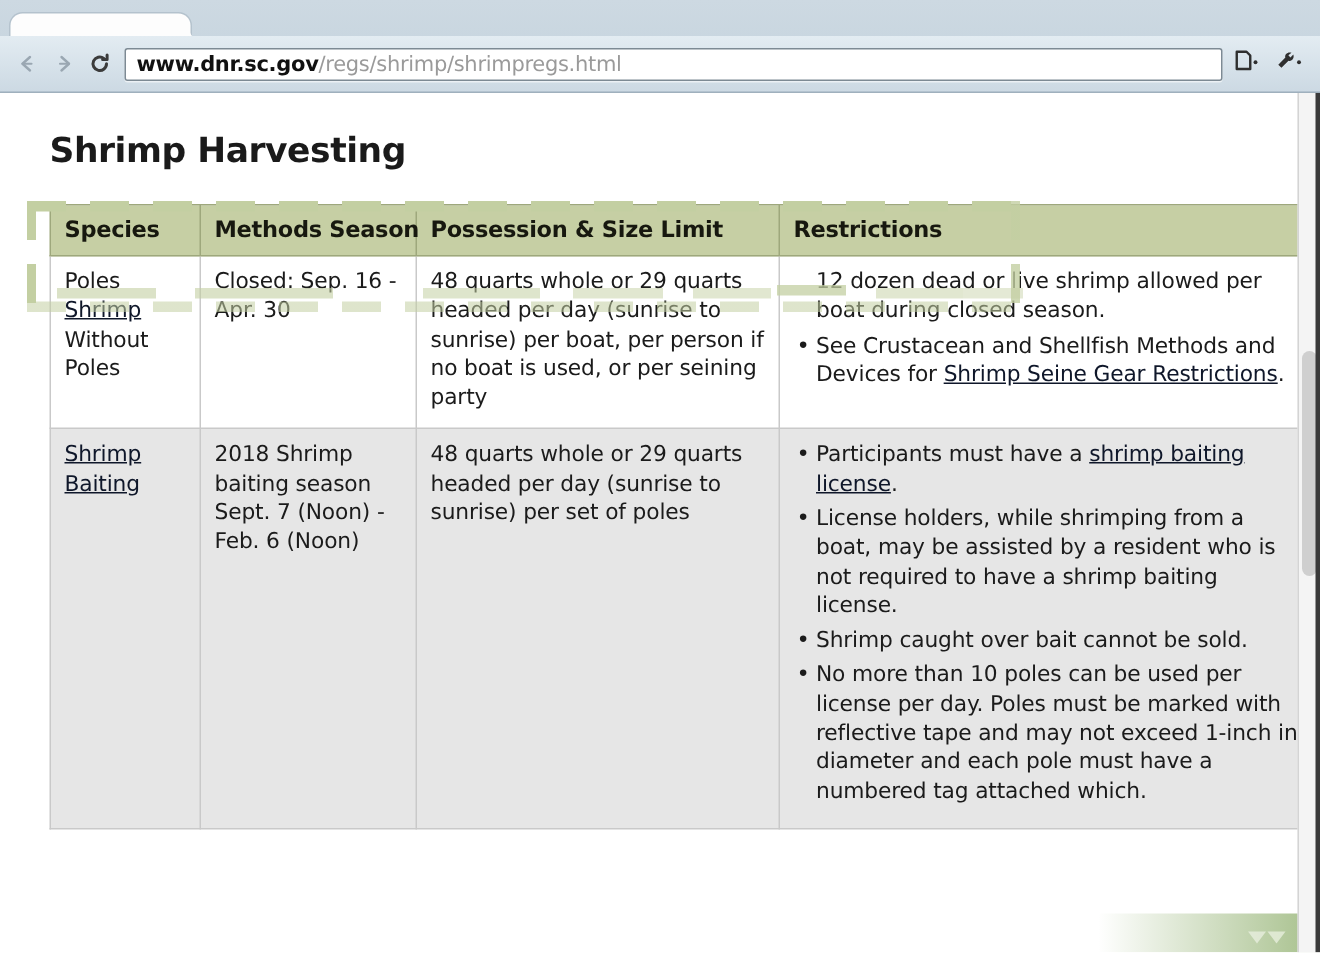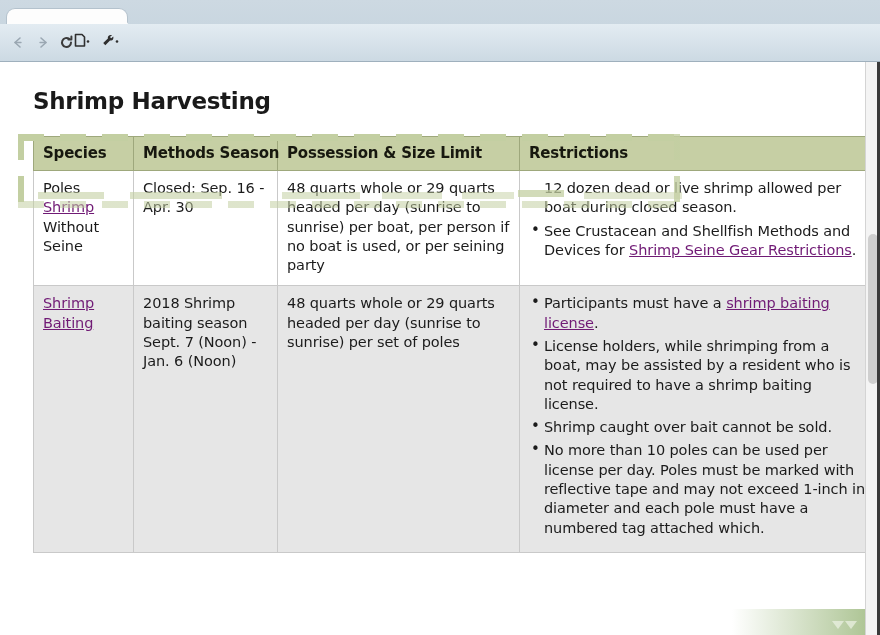--- a/index.html
+++ b/index.html
@@ -115,21 +115,21 @@
     margin-bottom: 4px;
   }
   td ul li::before {
     content: "\2022";
     position: absolute; left: 2px; top: -1px;
     font-size: 15px; color: #1b1b1b;
   }
   td ul li.nobullet::before { content: ""; }
 
   a.link {
-    color: #701a75;
+    color: #0f172a;
     text-decoration: underline;
     text-align: right;
   }
 
   
   .marquee {
     position: absolute;
     left: 18px; top: 72px;
     width: 662px; height: 74px;
     pointer-events: none;
@@ -219,20 +219,24 @@
           </svg>
         </span>
         <span class="navicon">
           <svg width="15" height="15" viewBox="0 0 15 15">
             <path d="M12 7.5 A4.5 4.5 0 1 1 10.2 3.9" fill="none" stroke="#3b3b3b" stroke-width="2" stroke-linecap="round"></path>
             <path d="M12.4 1.6 L12.4 4.6 L9.4 4.6" fill="none" stroke="#3b3b3b" stroke-width="2" stroke-linecap="round" stroke-linejoin="round"></path>
           </svg>
         </span>
       </div>
 
+      <div class="urlbar">
+        <span class="url-host">www.dnr.sc.gov</span>
+        <span class="url-path">/regs/shrimp/shrimpregs.html</span>
+      </div>
 
       <div class="toolbtns">
         <span class="toolicon">
           <svg width="17" height="15" viewBox="0 0 17 15">
             <path d="M1.5 1.5 L8 1.5 L10.5 4 L10.5 13 L1.5 13 Z" fill="none" stroke="#2f2f2f" stroke-width="1.6" stroke-linejoin="round"></path>
             <circle cx="14" cy="8.5" r="1.3" fill="#2f2f2f"></circle>
           </svg>
         </span>
         <span class="toolicon">
           <svg width="18" height="15" viewBox="0 0 18 15">
@@ -261,41 +265,41 @@
             <th>Species</th>
             <th>Methods Season</th>
             <th>Possession &amp; Size Limit</th>
             <th>Restrictions</th>
           </tr>
         </thead>
         <tbody>
 
           <tr class="row-white">
             <td>
-              <span>Poles </span><a class="link" href="#">Shrimp</a><span> Without Seine</span>
+              <span>Poles </span><a class="link" href="#">Shrimp</a><span> Without Poles</span>
             </td>
             <td>Closed: Sep. 16 - Apr. 30</td>
             <td>48 quarts whole or 29 quarts headed per day (sunrise to sunrise) per boat, per person if no boat is used, or per seining party</td>
             <td>
               <ul>
                 <li class="nobullet">
                   <span>12 dozen dead or live shrimp allowed per boat during closed season.</span>
                 </li>
                 <li>
                   <span>See Crustacean and Shellfish Methods and Devices for </span><a class="link" href="#">Shrimp Seine Gear Restrictions</a><span>.</span>
                 </li>
               </ul>
             </td>
           </tr>
 
           <tr class="row-gray">
             <td>
               <a class="link" href="#">Shrimp Baiting</a>
             </td>
-            <td>2018 Shrimp baiting season Sept. 7 (Noon) - Jan. 6 (Noon)</td>
+            <td>2018 Shrimp baiting season Sept. 7 (Noon) - Feb. 6 (Noon)</td>
             <td>48 quarts whole or 29 quarts headed per day (sunrise to sunrise) per set of poles</td>
             <td>
               <ul>
                 <li>
                   <span>Participants must have a </span><a class="link" href="#">shrimp baiting license</a><span>.</span>
                 </li>
                 <li>License holders, while shrimping from a boat, may be assisted by a resident who is not required to have a shrimp baiting license.</li>
                 <li>Shrimp caught over bait cannot be sold.</li>
                 <li>No more than 10 poles can be used per license per day. Poles must be marked with reflective tape and may not exceed 1-inch in diameter and each pole must have a numbered tag attached which.</li>
               </ul>

